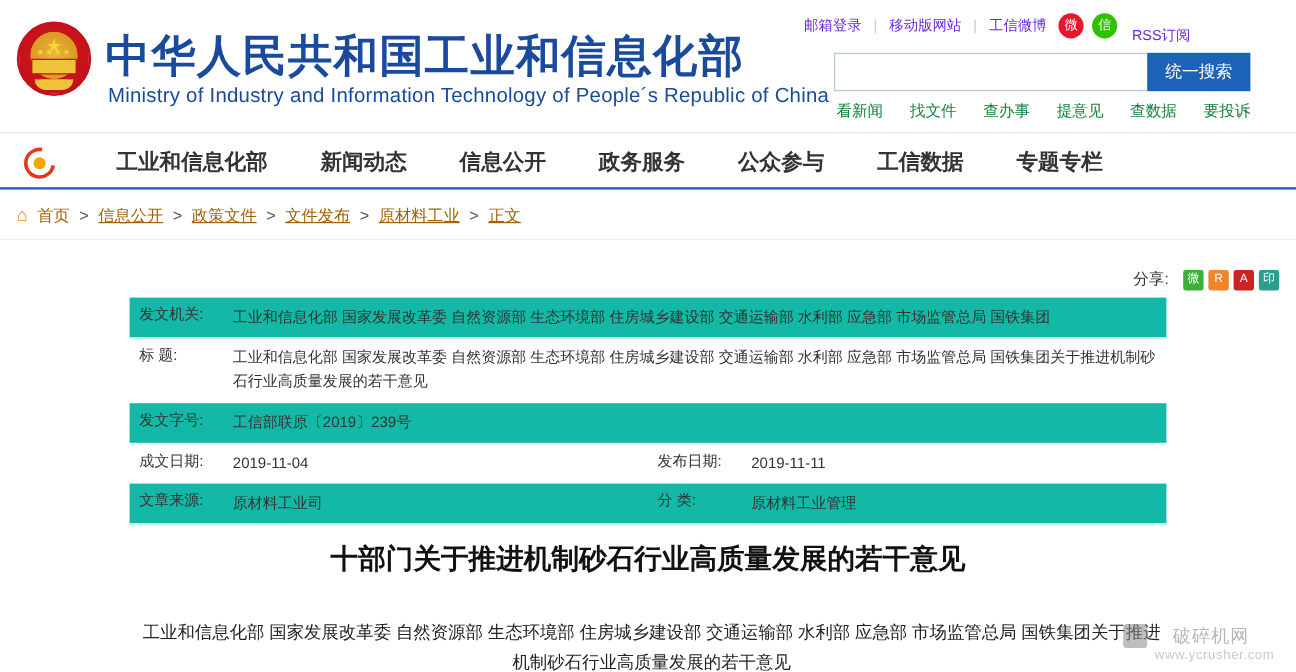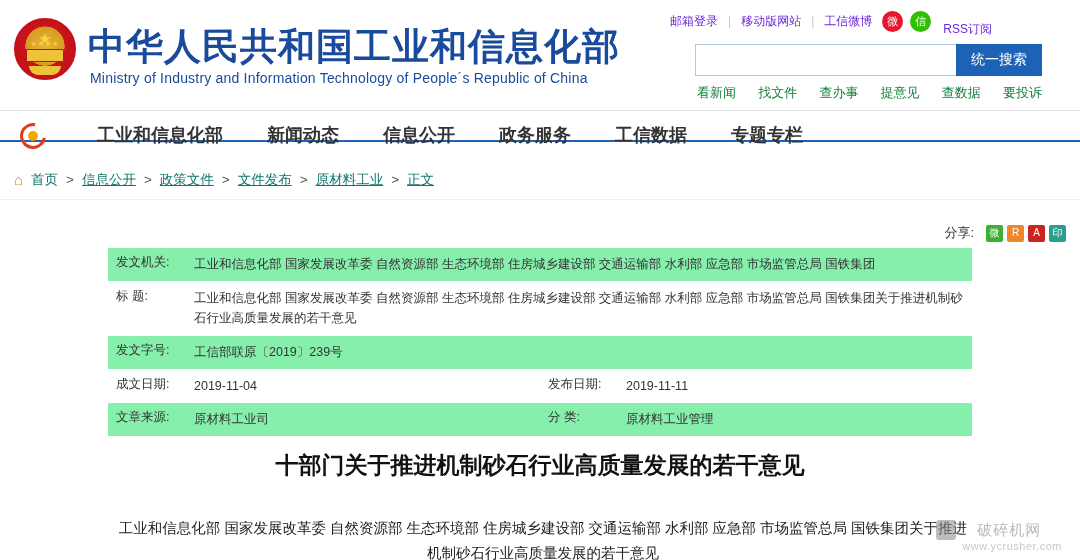--- a/index.html
+++ b/index.html
@@ -54,21 +54,21 @@
     background: #f0c23a; border: 1px solid #c4101a; border-top: none;
   }
 
   .site-title {
     position: absolute; left: 88px; top: 22px;
     font-size: 37px; font-weight: bold; color: #1a4a9c;
     letter-spacing: 1px; white-space: nowrap;
   }
   .site-sub {
     position: absolute; left: 90px; top: 70px;
-    font-size: 14px; color: #1a4a9c; letter-spacing: .2px; white-space: nowrap;
+    font-size: 17px; color: #1a4a9c; letter-spacing: .2px; white-space: nowrap;
   }
 
   
   .search-wrap {
     position: absolute; left: 695px; top: 44px; width: 347px; height: 32px;
     display: flex;
   }
   .search-input {
     flex: 1; height: 32px; border: 1px solid #b9c7dc; border-right: none;
     outline: none; padding: 0 8px; font-size: 13px; color: #333;
@@ -80,21 +80,21 @@
     font-family: "Liberation Sans", sans-serif;
   }
   .quicklinks {
     position: absolute; left: 697px; top: 84px; width: 345px; height: 20px;
     display: flex; justify-content: space-between; font-size: 13px; color: #1c63b8;
   }
   .quicklinks a { color: #15803d; text-decoration: none; }
 
   
   .nav {
-    position: absolute; left: 0; top: 110px; width: 1080px; height: 32px;
+    position: absolute; left: 0; top: 110px; width: 1080px; height: 48px;
     border-top: 1px solid #e3e3e3; border-bottom: 2px solid #1c63b8;
     display: flex; align-items: center;
   }
   .nav-logo {
     position: absolute; left: 20px; top: 12px; width: 26px; height: 26px;
   }
   .nav-logo .ring {
     position: absolute; inset: 0; border-radius: 50%;
     border: 3px solid #e23a1f; border-right-color: transparent;
     transform: rotate(-35deg);
@@ -112,21 +112,21 @@
     padding: 0 22px; white-space: nowrap; cursor: pointer;
   }
 
   
   .crumb {
     position: absolute; left: 0; top: 160px; width: 1080px; height: 40px;
     display: flex; align-items: center; font-size: 13.5px; color: #333;
     border-bottom: 1px solid #eee;
   }
   .crumb .home-icon { margin-left: 14px; margin-right: 8px; color: #e8820c; font-size: 15px; }
-  .crumb a { color: #0f766e; text-decoration: none; }
+  .crumb a { color: #a16207; text-decoration: none; }
   .crumb a.u { text-decoration: underline; }
   .crumb .gt { margin: 0 8px; color: #555; }
 
   
   .share {
     position: absolute; right: 14px; top: 224px;
     display: flex; align-items: center; font-size: 13px; color: #333;
   }
   .share .label { margin-right: 8px; }
   .share .sq {
@@ -138,21 +138,21 @@
   .sq.orange { background: #f0862c; }
   .sq.red { background: #cc2222; }
   .sq.teal { background: #2a9e8f; }
 
   
   .infotable {
     position: absolute; left: 108px; top: 248px; width: 864px;
     font-size: 12.5px; color: #333;
   }
   .irow { display: flex; border-bottom: 1px solid #fff; min-height: 26px; }
-  .irow.shade { background: #86efac; }
+  .irow.shade { background: #14b8a6; }
   .irow .k {
     width: 86px; padding: 6px 0 6px 8px; color: #333; white-space: nowrap; flex: none;
   }
   .irow .v { padding: 6px 8px 6px 0; color: #333; line-height: 1.65; }
   .half { display: flex; width: 100%; }
   .half .cell { display: flex; flex: 1; }
   .half .cell .k { width: 86px; }
 
   
   .art-title {
@@ -223,20 +223,21 @@
   <div class="nav">
     <div class="nav-logo">
       <div class="ring"></div>
         <div class="dot"></div>
     </div>
     <div class="nav-items">
       <a class="nav-item">工业和信息化部</a>
       <a class="nav-item">新闻动态</a>
       <a class="nav-item">信息公开</a>
       <a class="nav-item">政务服务</a>
+      <a class="nav-item">公众参与</a>
       <a class="nav-item">工信数据</a>
       <a class="nav-item">专题专栏</a>
     </div>
   </div>
 
   <div class="crumb">
     <span class="home-icon">⌂</span>
     <a>首页</a>
     <span class="gt">&gt;</span>
     <a class="u">信息公开</a>

